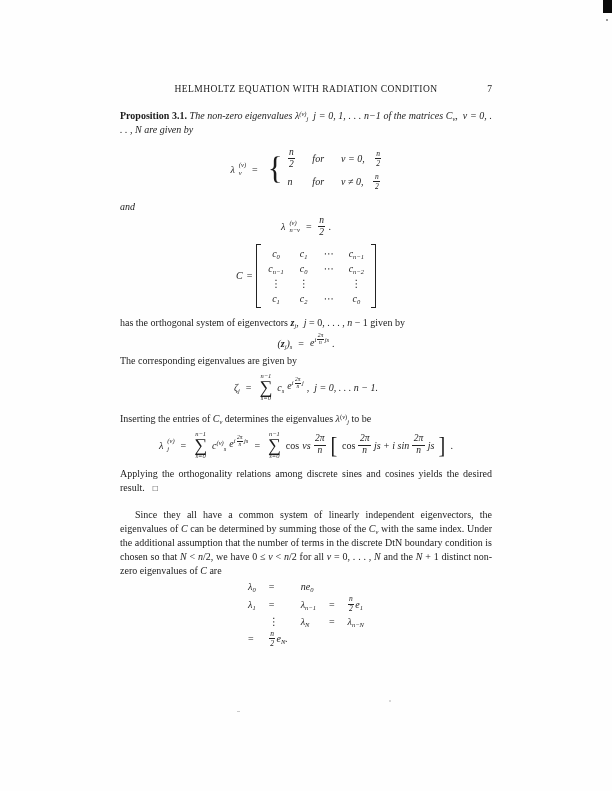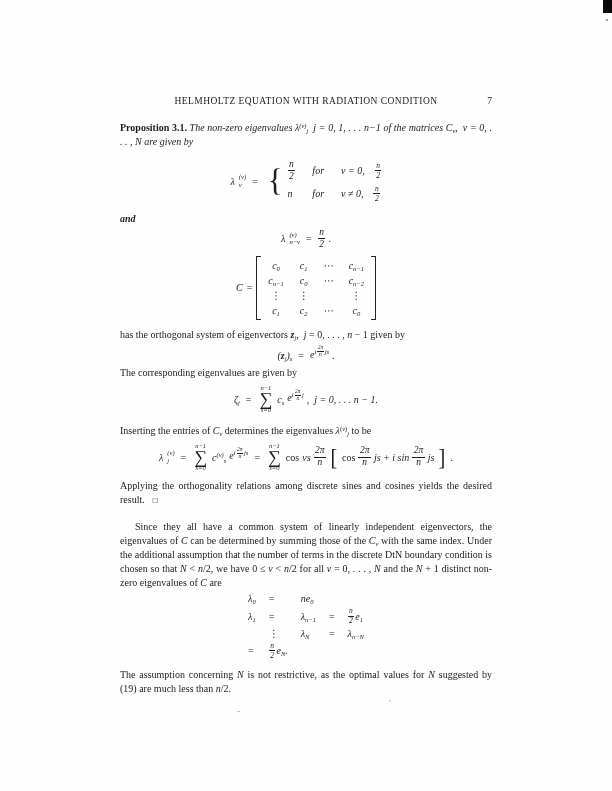--- a/index.html
+++ b/index.html
@@ -8,21 +8,21 @@
     position:relative; width:612px; height:791px; background:#fefefe;
     font-family:"Liberation Serif","DejaVu Serif",serif; color:#1b1b1b;
     overflow:hidden;
   }
   .corner-mark { position:absolute; top:0; right:0; width:9px; height:13px; background:#0a0a0a; }
   .corner-dot { position:absolute; top:19px; right:4px; width:2px; height:2px; background:#9a9a9a; }
   .speck { position:absolute; background:#c9c9c9; }
   .s1 { left:237px; top:711px; width:3px; height:1px; }
   .s2 { left:389px; top:700px; width:2px; height:2px; background:#d8d8d8; }
 
-  .col { position:absolute; left:120px; top:16px; width:372px; padding-top:80px; }
+  .col { position:absolute; left:120px; top:4px; width:372px; padding-top:80px; }
 
   .header { position:relative; text-align:center; font-size:9.5px; letter-spacing:0.45px; }
   .pnum { position:absolute; right:0; top:0; letter-spacing:0; }
 
   .para { font-size:10px; line-height:14px; text-align:justify; }
   .it { font-style:italic; }
   .plabel { font-weight:bold; }
   .indent { text-indent:15px; }
 
   sub, sup { font-size:6.5px; line-height:0; position:relative; vertical-align:baseline; }
@@ -74,21 +74,21 @@
          font-style:italic; font-size:10px; justify-content:center; align-items:center;
          justify-items:left; }
   .vdots { grid-column:2; font-style:normal; text-align:center; }
   .rterm { display:inline-flex; align-items:center; gap:1px; }
 
   .qed { font-style:normal; font-size:8.5px; margin-left:8px; }
 
   .mt-header { margin-top:0; }
   .m-prop { margin-top:15px; }
   .m-cases { margin-top:11px; }
-  .m-and { margin-top:9px;font-weight:bold; }
+  .m-and { margin-top:9px; }
   .m-nmv { margin-top:2px; }
   .m-proof { margin-top:9px; }
   .m-matrix { margin-top:6px; }
   .m-has { margin-top:8px; }
   .m-zjs { margin-top:7px; }
   .m-corresp { margin-top:4px; }
   .m-zeta { margin-top:5px; }
   .m-insert { margin-top:11px; }
   .m-main { margin-top:5px; }
   .m-apply { margin-top:8px; }
@@ -313,16 +313,15 @@
       <span class="rm">=</span>
       <span class="rterm">
           <span class="frac fsm">
             <span class="num">n</span>
             <span class="den">2</span>
           </span>
           <span>e<sub>N</sub>.</span>
         </span>
     </div>
 
-    <p class="para m-assume">The assumption concerning <i>N</i> is not restrictive, as the optimal values for <i>N</i> suggested by (19) are much less than <i>n</i>/2.</p>
 
   </div>
 </div>
 
 </body></html>

